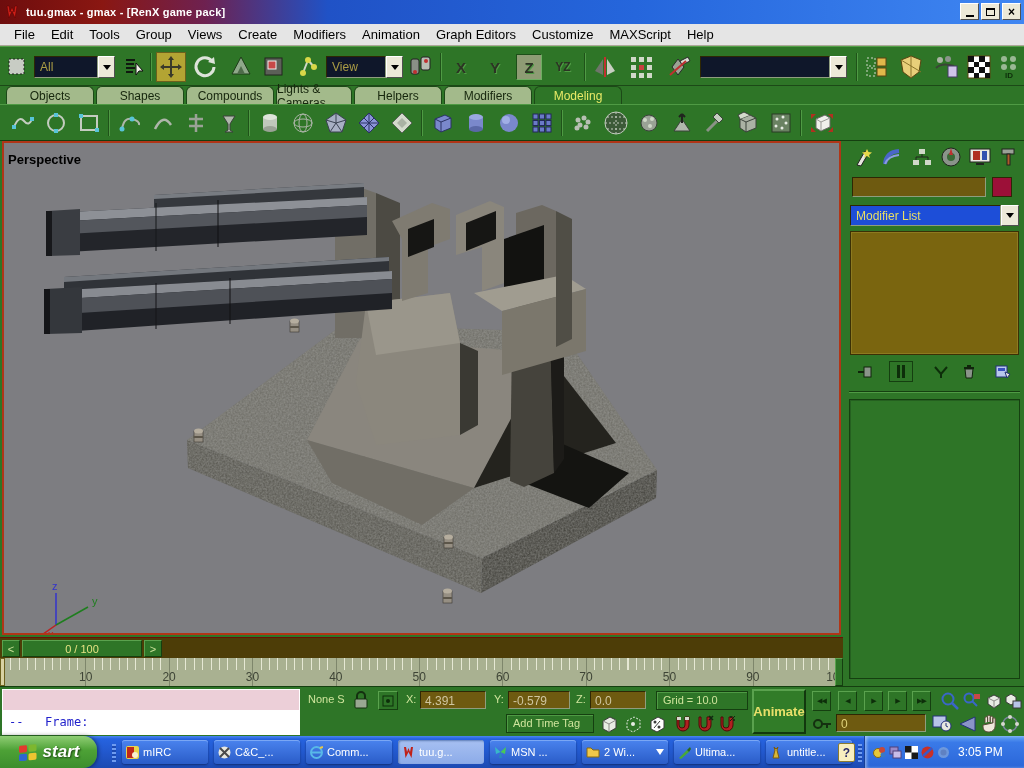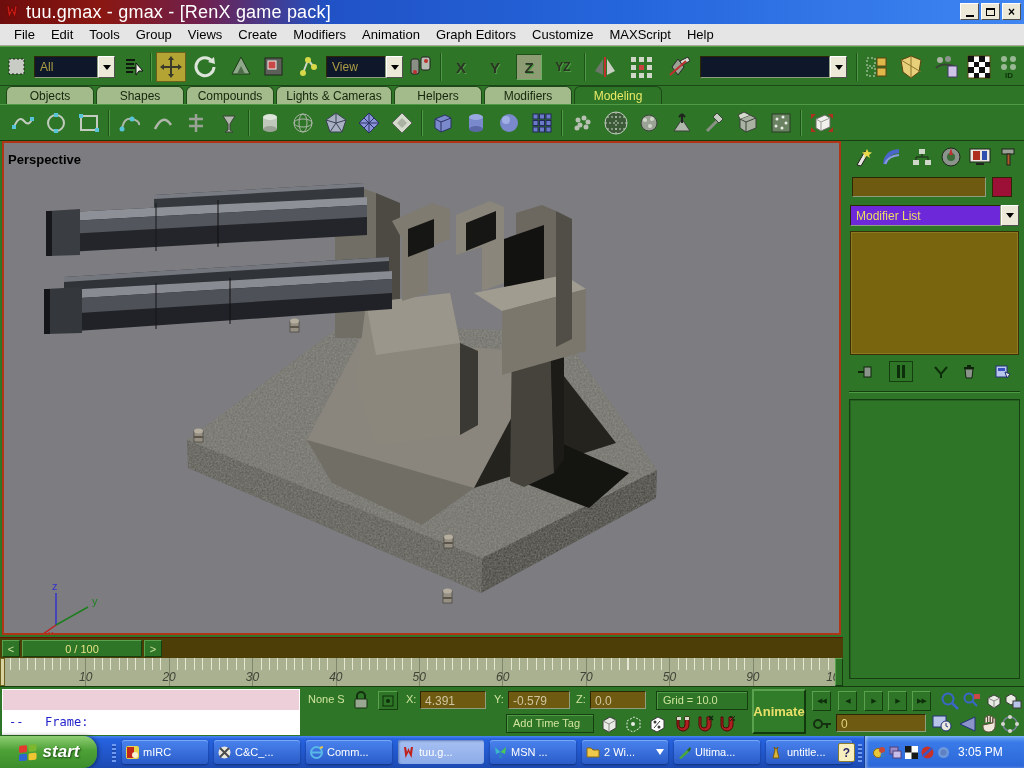--- a/index.html
+++ b/index.html
@@ -4,21 +4,21 @@
 <style>
   * { box-sizing: border-box; margin:0; padding:0; }
   html,body { width:1024px; height:768px; overflow:hidden; }
   body { position:relative; font-family:"Liberation Sans",sans-serif; background:#2e7527; font-size:12px; }
   .abs { position:absolute; }
 
   
   #titlebar { left:0; top:0; width:1024px; height:24px;
     background:linear-gradient(90deg,#6e0d0d 0%,#8a1712 10%,#6e2150 20%,#2052c6 32%,#2566dc 62%,#3f86f2 100%);
     display:flex; align-items:center; padding-left:4px; }
-  #titlebar .ttext { color:#fff; font-weight:normal; font-size:18px; margin-left:6px; letter-spacing:.2px; }
+  #titlebar .ttext { color:#fff; font-weight:bold; font-size:11px; margin-left:6px; letter-spacing:.2px; }
   .winbtn { width:19px; height:17px; background:#ece9d8; border:1px solid; border-color:#fff #505050 #505050 #fff;
     display:flex; align-items:center; justify-content:center; margin-left:2px; font-size:12px; font-weight:bold; color:#000; }
   #winbtns { right:3px; top:3px; display:flex; }
   .min-glyph { width:8px; height:2px; background:#000; margin-top:9px; }
   .rest-glyph { width:9px; height:8px; border:1px solid #000; border-top:2px solid #000; background:#ece9d8; }
 
   
   #menubar { left:0; top:24px; width:1024px; height:22px; background:#e5e5e5; border-bottom:1px solid #aca899;
     display:flex; align-items:center; padding-left:6px; }
   .mitem { padding:2px 8px; color:#000; font-size:13px; }
@@ -53,39 +53,39 @@
   #viewport { left:2px; top:141px; width:839px; height:494px; background:#7d7d81; border:2px solid #b03517; }
   #vplabel { left:4px; top:1px; color:#000000; font-weight:bold; font-size:13px;margin-top:8px; }
 
   
   #cmdpanel { left:845px; top:141px; width:179px; height:545px; background:#2e7527; }
   .cptab { position:absolute; top:4px; width:26px; height:24px; display:flex; align-items:center; justify-content:center; }
   .namefield { position:absolute; left:7px; top:36px; width:134px; height:20px; background:#6e5a10;
     border:1px solid; border-color:#2e2704 #8f9d7e #8f9d7e #2e2704; color:#d8cf90; font-size:12px; padding:2px 4px; }
   .swatch { position:absolute; left:147px; top:36px; width:20px; height:20px; background:#9c1038; border:1px solid #2e2704; }
   #modlist { position:absolute; left:5px; top:64px; width:169px; height:21px; display:flex; }
-  #modlist .field { flex:1; background:#6d28d9; border:1px solid; border-color:#2e2704 #8f9d7e #8f9d7e #2e2704;
+  #modlist .field { flex:1; background:#1d4ed8; border:1px solid; border-color:#2e2704 #8f9d7e #8f9d7e #2e2704;
     color:#e9df63; font-size:12px; padding:3px 0 0 5px; }
   #stackbox { position:absolute; left:5px; top:90px; width:169px; height:124px; background:#7a650f;
     border:1px solid #3a3005; box-shadow:inset 0 0 0 1px #8d7a20; }
   .stkbtn { position:absolute; top:220px; width:24px; height:21px; display:flex; align-items:center; justify-content:center;
     color:#0d2e0a; font-size:12px; }
   .stkbtn.framed { border:1px solid #153f10; background:#2e7527; }
   #cpdivider { position:absolute; left:4px; top:250px; width:171px; height:2px; background:#153f10; border-bottom:1px solid #4f9a44; }
   #rollout { position:absolute; left:4px; top:258px; width:171px; height:280px; border:1px solid #153f10; box-shadow:inset 1px 1px 0 #256020; }
 
   
   #slider-row { left:0; top:637px; width:843px; height:21px; background:#4d3d07; border-top:1px solid #6b0f05; }
   .tlbtn { position:absolute; top:2px; height:17px; background:#2e7527; border:1px solid; border-color:#5aa24e #153f10 #153f10 #5aa24e;
     color:#cfe49c; display:flex; align-items:center; justify-content:center; font-size:11px; }
   #trackbar { left:0; top:658px; width:843px; height:44px; background:#a9b191;
     background-image:
       repeating-linear-gradient(90deg,#7e866b 0 1px,transparent 1px 83.4px),
       repeating-linear-gradient(90deg,#e6e8d4 0 1px,transparent 1px 8.34px);
-    background-size:auto 100%, auto 12px; background-repeat:repeat-x; background-position:2px 0,2px 0; overflow:hidden;font-style:italic; }
+    background-size:auto 100%, auto 12px; background-repeat:repeat-x; background-position:2px 0,2px 0; overflow:hidden; }
   #ruler-nums { display:flex; padding-left:44px; margin-top:12px; }
   .rnum { width:83.4px; text-align:center; color:#3e4436; font-size:12px; flex:none; }
   #tb-marker { position:absolute; left:0; top:0; width:5px; height:28px; background:#d9d3a2; border:1px solid #6b611c; }
   #tb-endbtn { position:absolute; right:0; top:0; width:8px; height:28px; background:#2e7527; border:1px solid; border-color:#5aa24e #153f10 #153f10 #5aa24e; }
 
   
   #statusbar { left:0; top:686px; width:1024px; height:50px; background:#2e7527; border-top:1px solid #153f10; }
   #listener { position:absolute; left:2px; top:2px; width:298px; height:46px; border:1px solid #fff; background:#fde047; }
   #listener .pink { height:22px; background:#eccfd8; border-bottom:2px solid #fff; }
   #listener .white { height:22px; background:#fff; color:#2222cc; font-family:"DejaVu Sans Mono",monospace;
@@ -316,21 +316,21 @@
         </g>
       </svg>
     <span style="font-size:8px; font-weight:bold; color:#0d2e0a">ID</span>
   </div>
 </div>
 
 <div class="abs" id="tabrow">
   <div class="tab">Objects</div>
   <div class="tab">Shapes</div>
   <div class="tab">Compounds</div>
-  <div class="tab" style="width:116px">Lights &amp; Cameras</div>
+  <div class="tab" style="width:76px">Lights &amp; Cameras</div>
   <div class="tab">Helpers</div>
   <div class="tab">Modifiers</div>
   <div class="tab active">Modeling</div>
 </div>
 
 <div class="abs" id="modelrow">
   <div class="mi">
       <svg width="24" height="24" viewBox="0 0 24 24">
         <path d="M3 16 Q8 4 13 10 T21 8" fill="none" stroke="#c4ccc0" stroke-width="2"></path>
         <rect x="1" y="14" width="4" height="4" fill="#58c4d8"></rect>

